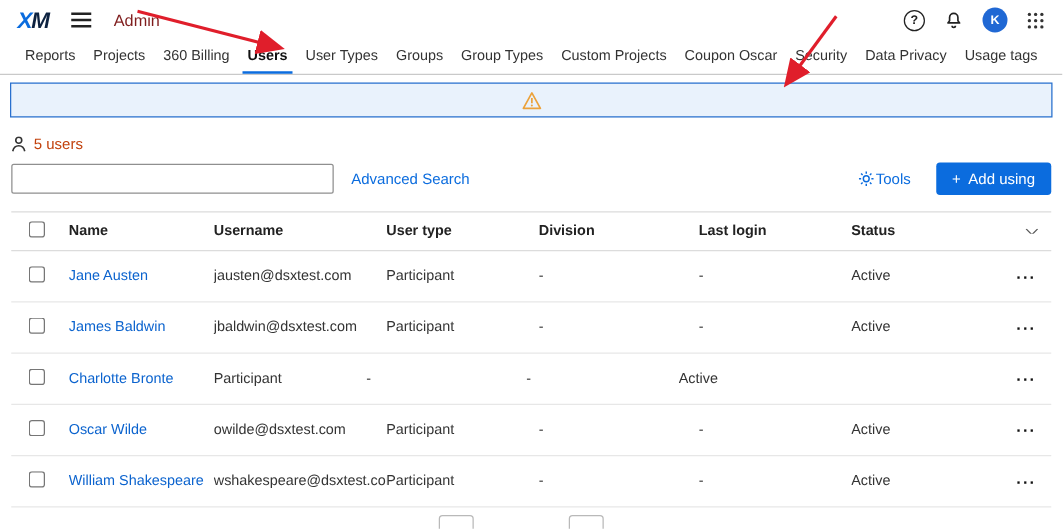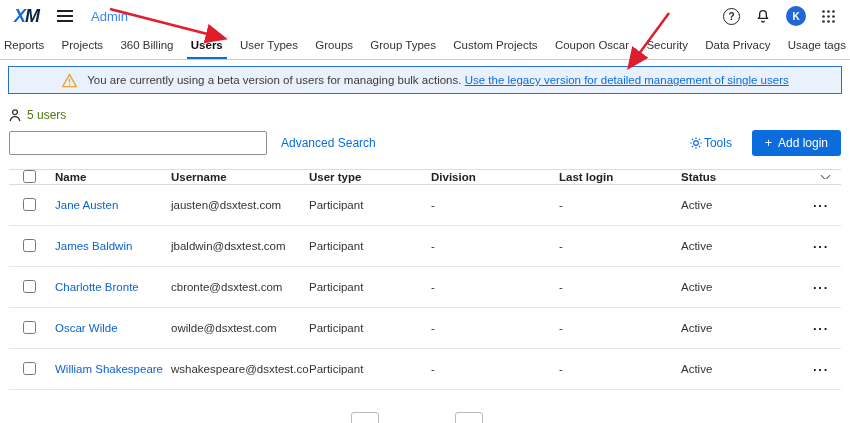--- a/index.html
+++ b/index.html
@@ -6,48 +6,48 @@
   html,body { width:850px; height:423px; }
   body { font-family:"Liberation Sans","DejaVu Sans",sans-serif; font-size:12px; color:#222; background:#fff; overflow:hidden; position:relative; }
 
   
   .topbar { height:32px; display:flex; align-items:center; padding:0 14px; background:#fff; }
   .logo { font-weight:bold; font-size:18px; font-style:italic; letter-spacing:-1px; display:flex; }
   .logo .x { color:#0b6cde; }
   .logo .m { color:#0d2240; }
   .hamburger { width:16px; display:flex; flex-direction:column; gap:3px; margin-left:18px; cursor:pointer; }
   .hamburger i { height:2px; background:#222; display:block; }
-  .app-title { margin-left:18px; font-size:13px; color:#3b82f6; }
+  .app-title { margin-left:18px; font-size:13px; color:#7f1d1d; }
   .topbar-right { margin-left:auto; display:flex; align-items:center; gap:15px; }
   .help-icon { width:17px; height:17px; border:1.5px solid #222; border-radius:50%; display:flex; align-items:center; justify-content:center; font-size:10px; font-weight:bold; cursor:pointer; color:#222; }
   .bell-icon, .grid-icon { cursor:pointer; display:flex; align-items:center; }
   .avatar { width:20px; height:20px; border-radius:50%; background:#2068d4; color:#fff; display:flex; align-items:center; justify-content:center; font-size:10px; font-weight:bold; cursor:pointer; }
 
   
-  .tabs { height:28px; display:flex; align-items:stretch; justify-content:space-between; padding:0 0; border-bottom:1px solid #c9c9c9; }
+  .tabs { height:28px; display:flex; align-items:stretch; justify-content:space-between; padding:0 16px; border-bottom:1px solid #c9c9c9; }
   .tab { display:flex; align-items:center; padding:0 4px; font-size:11.5px; color:#333; cursor:pointer; border-bottom:2px solid transparent; white-space:nowrap; }
   .tab.active { border-bottom-color:#0b6cde; color:#111;font-weight:bold; }
 
   
   .banner { margin:6px 8px; height:28px; border:1px solid #2970ce; background:#e9f2fc; display:flex; align-items:center; justify-content:center; gap:9px; font-size:11.5px; color:#3a3a3a; }
   .banner a { color:#0b6cde; text-decoration:underline; cursor:pointer; }
 
   
-  .count-row { display:flex; align-items:center; gap:6px; margin:14px 9px 8px; font-size:12px; color:#4d7c0f; }
+  .count-row { display:flex; align-items:center; gap:6px; margin:14px 9px 8px; font-size:12px; color:#c2410c; }
   .search-row { display:flex; align-items:center; margin:0 9px; }
   .search-input { width:258px; height:24px; border:1px solid #8f8f8f; border-radius:2px; padding:0 6px; font-size:12px; outline:none; background:#fff; }
   .adv-link { margin-left:14px; color:#0b6cde; cursor:pointer; font-size:12px; text-decoration:none;text-align:right; }
   .right-tools { margin-left:auto; display:flex; align-items:center; }
   .tools-btn { display:flex; align-items:center; gap:1px; color:#0b6cde; cursor:pointer; font-size:12px; }
   .add-btn { margin-left:20px; background:#0b6cde; color:#fff; border:none; border-radius:3px; padding:6px 13px; font-size:12px; cursor:pointer; display:flex; align-items:center; gap:6px; font-family:inherit; }
 
   
   .table { margin:13px 9px 0; }
   .thead, .trow { display:flex; align-items:center; }
-  .thead { height:16px; border-top:1px solid #dcdcdc; border-bottom:1px solid #dcdcdc; font-weight:bold; font-size:11.5px; color:#222; }
+  .thead { height:32px; border-top:1px solid #dcdcdc; border-bottom:1px solid #dcdcdc; font-weight:bold; font-size:11.5px; color:#222; }
   .trow { height:41px; border-bottom:1px solid #e7e7e7; font-size:11.5px; color:#333; }
   .cell { padding-right:8px; overflow:hidden; white-space:nowrap; }
   .c-check { width:46px; padding-left:14px; }
   .c-name { width:116px; }
   .c-user { width:138px; }
   .c-type { width:122px; }
   .c-div { width:128px; }
   .c-login { width:122px; }
   .c-status { flex:1; }
   .c-menu { width:38px; display:flex; justify-content:flex-end; padding-right:12px; }
@@ -118,24 +118,20 @@
 </nav>
 
 <div class="banner">
   <span style="display:flex;">
     <svg width="17" height="15" viewBox="0 0 24 22">
       <path d="M12 2 L22 20 H2 Z" fill="none" stroke="#eba23b" stroke-width="2" stroke-linejoin="round"></path>
       <line x1="12" y1="8" x2="12" y2="14" stroke="#eba23b" stroke-width="2"></line>
       <circle cx="12" cy="16.8" r="1.2" fill="#eba23b"></circle>
     </svg>
   </span>
-  <span>
-    <span>You are currently using a beta version of users for managing bulk actions.</span>
-    <a>Use the legacy version for detailed management of single users</a>
-  </span>
 </div>
 
 <div class="count-row">
   <span style="display:flex;">
     <svg width="12" height="13" viewBox="0 0 12 13" fill="none" stroke="#333" stroke-width="1.3">
       <circle cx="6" cy="3.2" r="2.4"></circle>
       <path d="M1.2 12c.6-3 2.4-4.4 4.8-4.4s4.2 1.4 4.8 4.4"></path>
     </svg>
   </span>
   <span>5 users</span>
@@ -149,21 +145,21 @@
       <span style="display:flex;">
         <svg width="14" height="14" viewBox="0 0 24 24" fill="none" stroke="#0b6cde" stroke-width="2">
           <circle cx="12" cy="12" r="4"></circle>
           <path d="M12 2v3M12 19v3M2 12h3M19 12h3M4.9 4.9l2.1 2.1M17 17l2.1 2.1M19.1 4.9L17 7M7 17l-2.1 2.1"></path>
         </svg>
       </span>
       <span>Tools</span>
     </div>
     <button class="add-btn">
       <span>+</span>
-      <span>Add login</span>
+      <span>Add using</span>
     </button>
   </div>
 </div>
 
 <div class="table">
   <div class="thead">
     <div class="cell c-check"><input type="checkbox" style=""></div>
     <div class="cell c-name">Name</div>
     <div class="cell c-user">Username</div>
     <div class="cell c-type">User type</div>
@@ -197,21 +193,20 @@
     <div class="cell c-login">-</div>
     <div class="cell c-status">Active</div>
     <div class="cell c-menu">
         <span class="dots">···</span>
       </div>
   </div>
 
   <div class="trow">
     <div class="cell c-check"><input type="checkbox" style=""></div>
     <div class="cell c-name"><a class="name-link">Charlotte Bronte</a></div>
-    <div class="cell c-user">cbronte@dsxtest.com</div>
     <div class="cell c-type">Participant</div>
     <div class="cell c-div">-</div>
     <div class="cell c-login">-</div>
     <div class="cell c-status">Active</div>
     <div class="cell c-menu">
         <span class="dots">···</span>
       </div>
   </div>
 
   <div class="trow">

